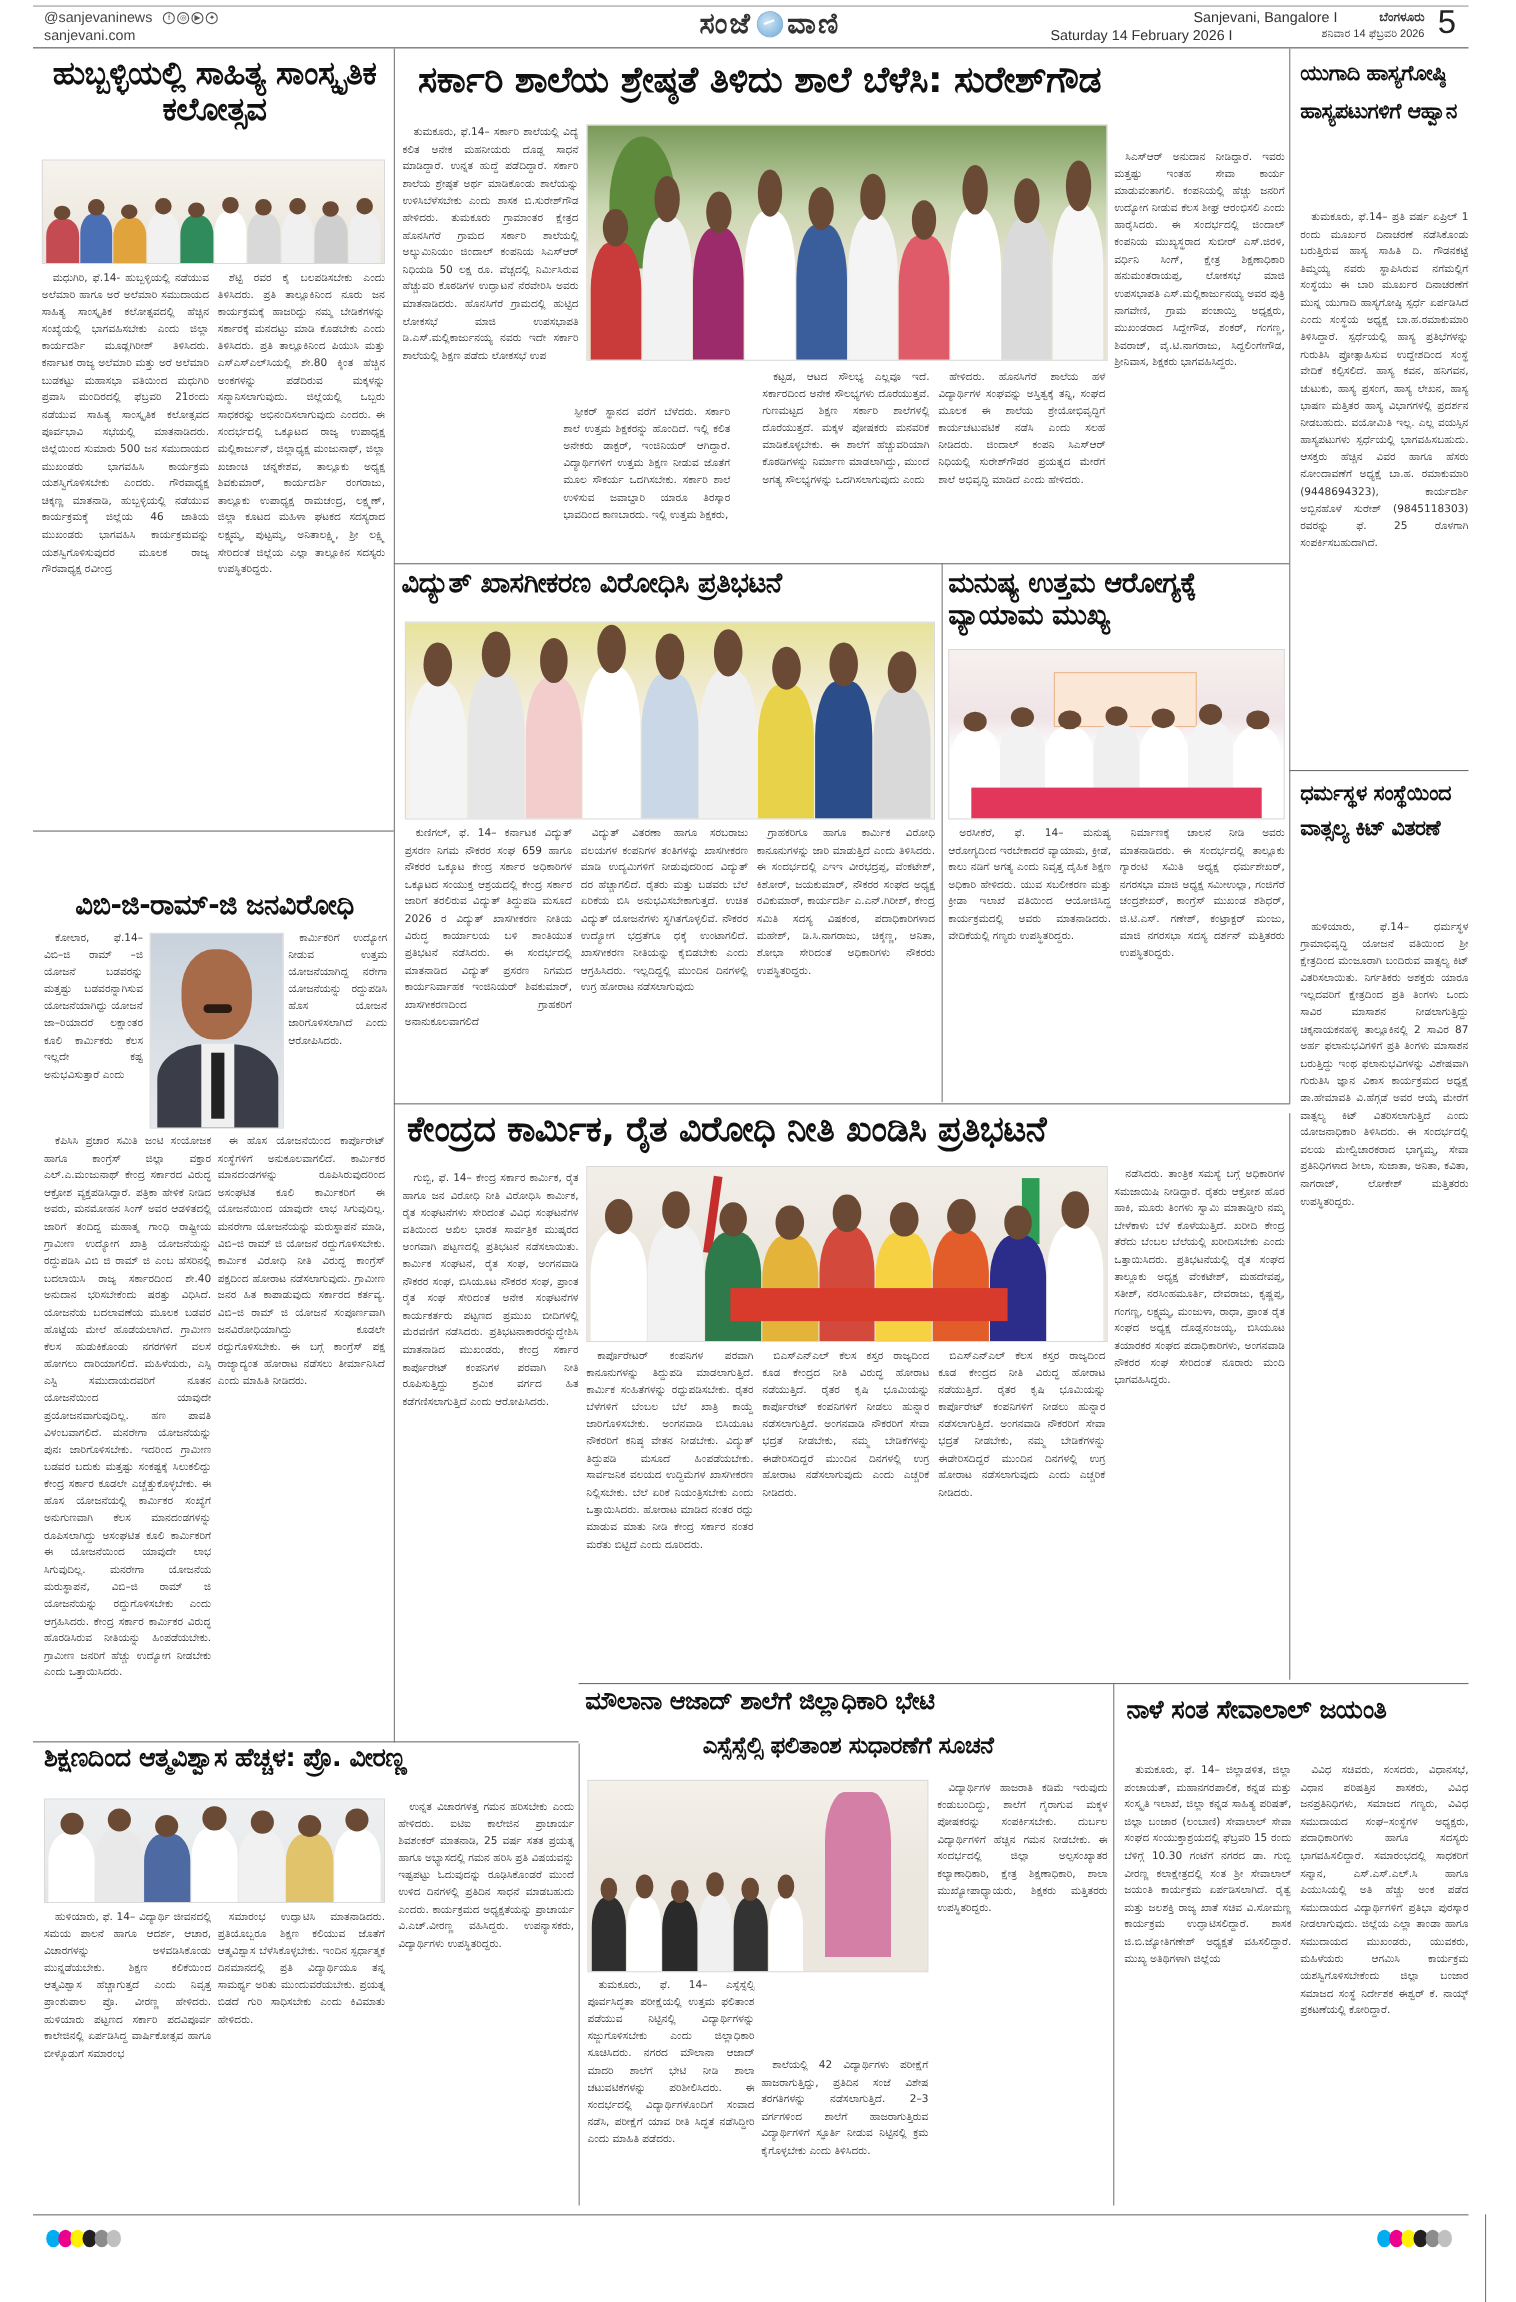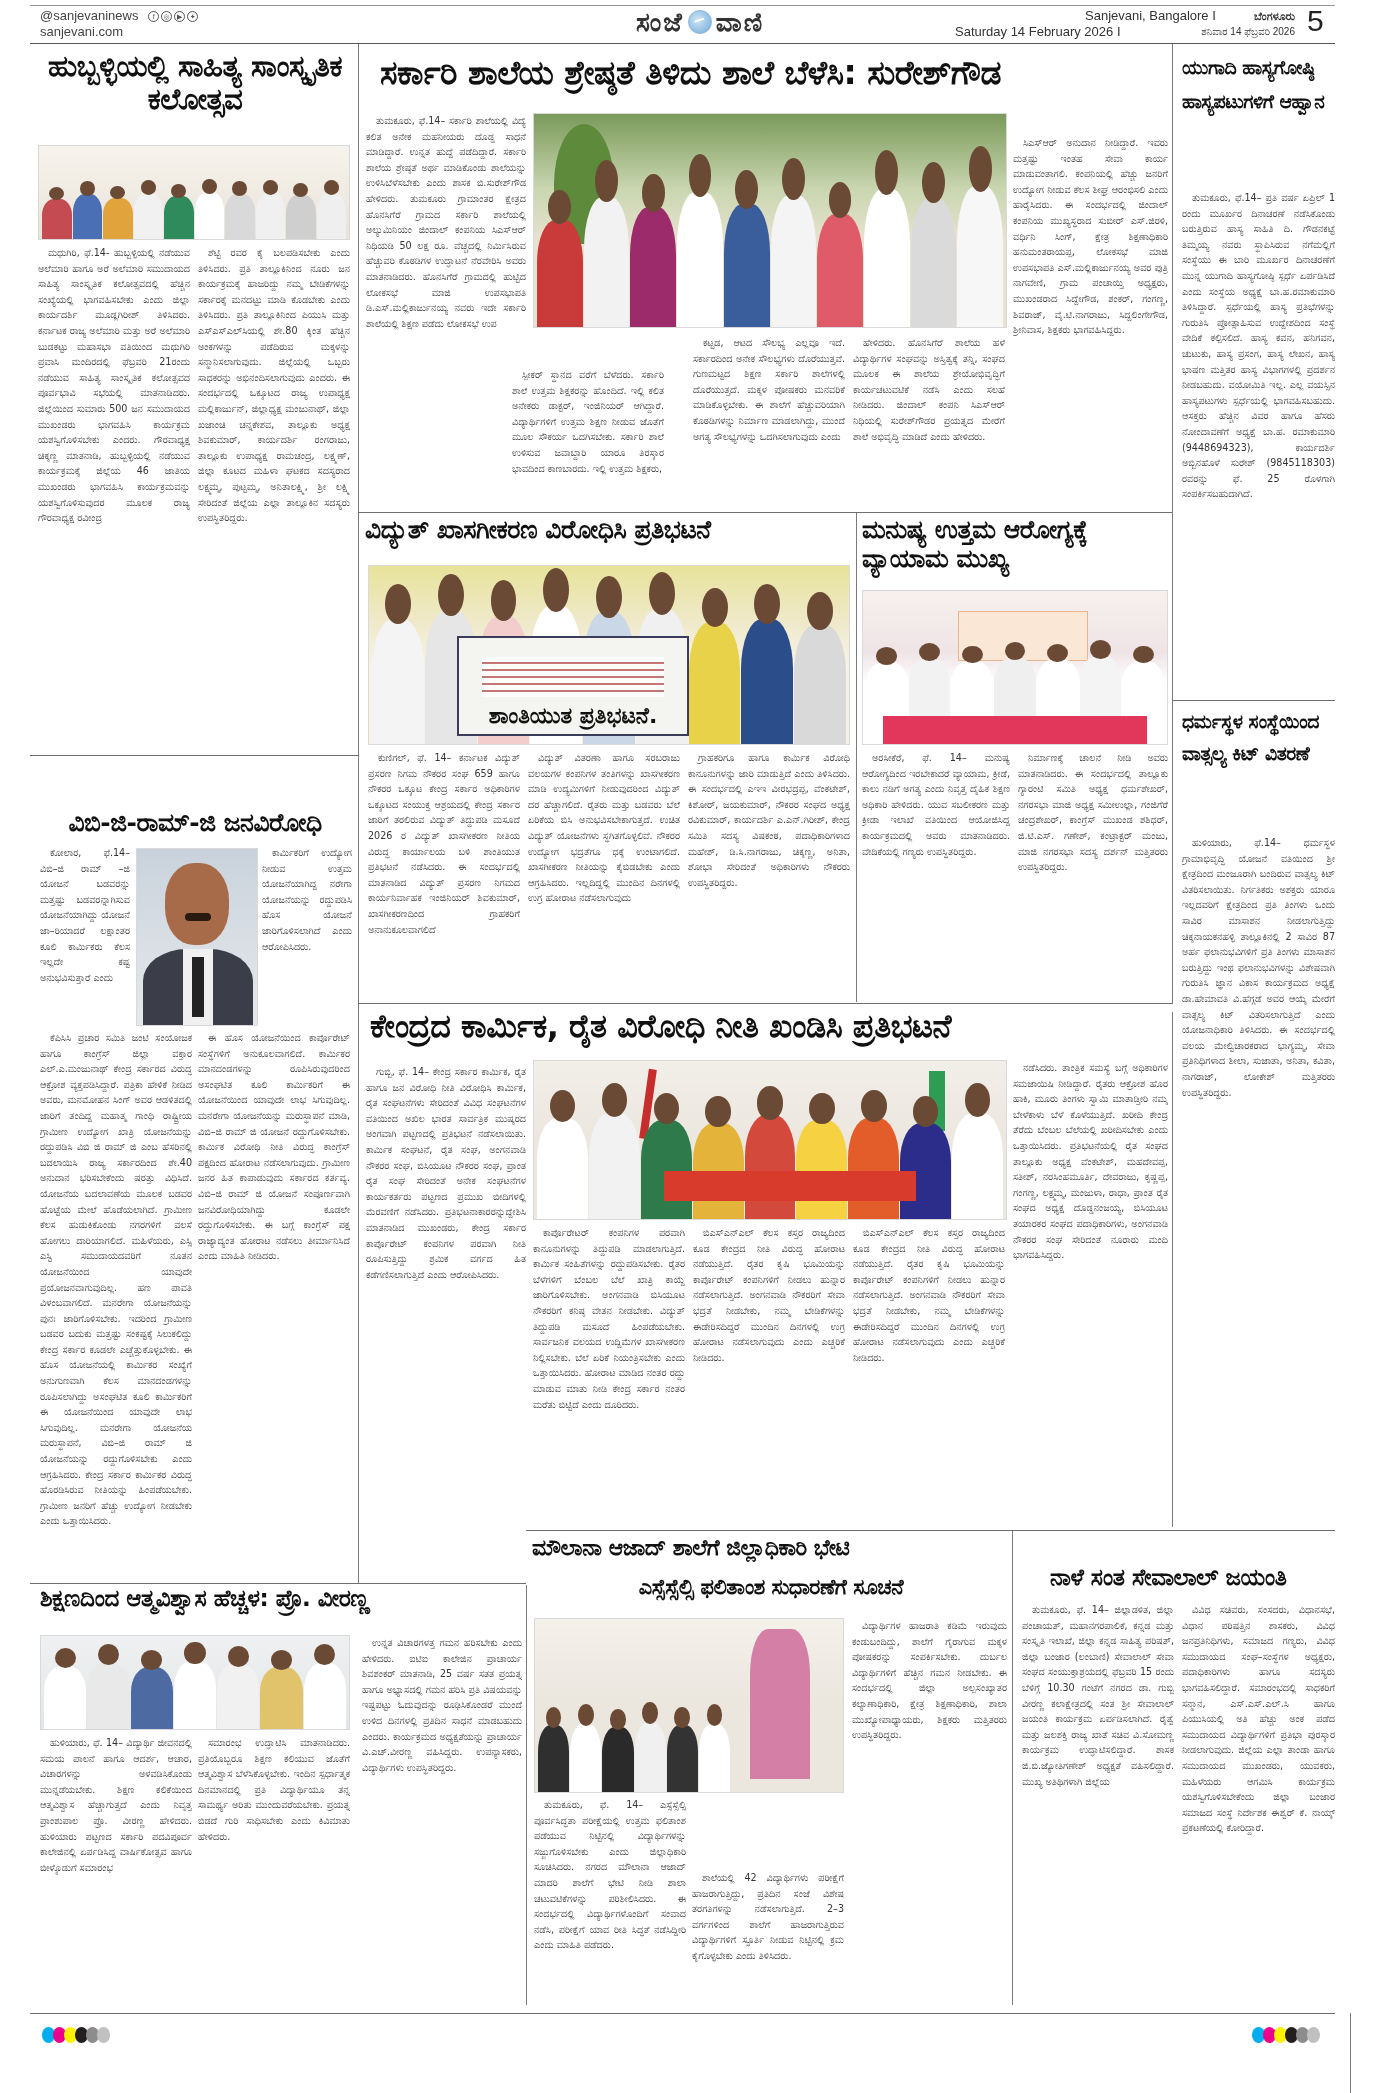--- a/index.html
+++ b/index.html
@@ -168,24 +168,20 @@
     <div class="person" style="background:#f4f4f4; height:80%;"></div>
     <div class="person" style="background:#e6e6e6; height:85%;"></div>
     <div class="person" style="background:#f3cccc; height:82%;"></div>
     <div class="person" style="background:#ffffff; height:88%;"></div>
     <div class="person" style="background:#c9d7e6; height:84%;"></div>
     <div class="person" style="background:#f0f0f0; height:86%;"></div>
     <div class="person" style="background:#e8d24a; height:78%;"></div>
     <div class="person" style="background:#2b4d8a; height:80%;"></div>
     <div class="person" style="background:#d9d9d9; height:76%;"></div>
   </div>
-  <div class="banner" style="left:88px; top:70px; width:232px; height:100px;">
-    <div class="lines"></div>
-    <div class="title">ಶಾಂತಿಯುತ ಪ್ರತಿಭಟನೆ.</div>
-  </div>
 </div>
 
 <div class="abs body" style="left:368px; top:750px; width:152px; height:250px;">
   <p>ಕುಣಿಗಲ್, ಫೆ. 14– ಕರ್ನಾಟಕ ವಿದ್ಯುತ್ ಪ್ರಸರಣ ನಿಗಮ ನೌಕರರ ಸಂಘ 659 ಹಾಗೂ ನೌಕರರ ಒಕ್ಕೂಟ ಕೇಂದ್ರ ಸರ್ಕಾರ ಅಧಿಕಾರಿಗಳ ಒಕ್ಕೂಟದ ಸಂಯುಕ್ತ ಆಶ್ರಯದಲ್ಲಿ ಕೇಂದ್ರ ಸರ್ಕಾರ ಜಾರಿಗೆ ತರಲಿರುವ ವಿದ್ಯುತ್ ತಿದ್ದುಪಡಿ ಮಸೂದೆ 2026 ರ ವಿದ್ಯುತ್ ಖಾಸಗೀಕರಣ ನೀತಿಯ ವಿರುದ್ಧ ಕಾರ್ಯಾಲಯ ಬಳಿ ಶಾಂತಿಯುತ ಪ್ರತಿಭಟನೆ ನಡೆಸಿದರು. ಈ ಸಂದರ್ಭದಲ್ಲಿ ಮಾತನಾಡಿದ ವಿದ್ಯುತ್ ಪ್ರಸರಣ ನಿಗಮದ ಕಾರ್ಯನಿರ್ವಾಹಕ ಇಂಜಿನಿಯರ್ ಶಿವಕುಮಾರ್, ಖಾಸಗೀಕರಣದಿಂದ ಗ್ರಾಹಕರಿಗೆ ಅನಾನುಕೂಲವಾಗಲಿದೆ</p>
 </div>
 <div class="abs body" style="left:528px; top:750px; width:152px; height:250px;">
   <p>ವಿದ್ಯುತ್ ವಿತರಣಾ ಹಾಗೂ ಸರಬರಾಜು ವಲಯಗಳ ಕಂಪನಿಗಳ ತಂತಿಗಳನ್ನು ಖಾಸಗೀಕರಣ ಮಾಡಿ ಉದ್ಯಮಿಗಳಿಗೆ ನೀಡುವುದರಿಂದ ವಿದ್ಯುತ್ ದರ ಹೆಚ್ಚಾಗಲಿದೆ. ರೈತರು ಮತ್ತು ಬಡವರು ಬೆಲೆ ಏರಿಕೆಯ ಬಿಸಿ ಅನುಭವಿಸಬೇಕಾಗುತ್ತದೆ. ಉಚಿತ ವಿದ್ಯುತ್ ಯೋಜನೆಗಳು ಸ್ಥಗಿತಗೊಳ್ಳಲಿವೆ. ನೌಕರರ ಉದ್ಯೋಗ ಭದ್ರತೆಗೂ ಧಕ್ಕೆ ಉಂಟಾಗಲಿದೆ. ಖಾಸಗೀಕರಣ ನೀತಿಯನ್ನು ಕೈಬಿಡಬೇಕು ಎಂದು ಆಗ್ರಹಿಸಿದರು. ಇಲ್ಲದಿದ್ದಲ್ಲಿ ಮುಂದಿನ ದಿನಗಳಲ್ಲಿ ಉಗ್ರ ಹೋರಾಟ ನಡೆಸಲಾಗುವುದು</p>
 </div>
 <div class="abs body" style="left:688px; top:750px; width:162px; height:250px;">
   <p>ಗ್ರಾಹಕರಿಗೂ ಹಾಗೂ ಕಾರ್ಮಿಕ ವಿರೋಧಿ ಕಾನೂನುಗಳನ್ನು ಜಾರಿ ಮಾಡುತ್ತಿದೆ ಎಂದು ತಿಳಿಸಿದರು. ಈ ಸಂದರ್ಭದಲ್ಲಿ ಎಇಇ ವೀರಭದ್ರಪ್ಪ, ವೆಂಕಟೇಶ್, ಕಿಶೋರ್, ಜಯಕುಮಾರ್, ನೌಕರರ ಸಂಘದ ಅಧ್ಯಕ್ಷ ರವಿಕುಮಾರ್, ಕಾರ್ಯದರ್ಶಿ ಎ.ಎನ್.ಗಿರೀಶ್, ಕೇಂದ್ರ ಸಮಿತಿ ಸದಸ್ಯ ವಿಷಕಂಠ, ಪದಾಧಿಕಾರಿಗಳಾದ ಮಹೇಶ್, ಡಿ.ಸಿ.ನಾಗರಾಜು, ಚಿಕ್ಕಣ್ಣ, ಅನಿತಾ, ಶೋಭಾ ಸೇರಿದಂತೆ ಅಧಿಕಾರಿಗಳು ನೌಕರರು ಉಪಸ್ಥಿತರಿದ್ದರು.</p>
@@ -297,21 +293,21 @@
 <div class="abs body" style="left:534px; top:1797px; width:152px; height:205px;">
   <p>ತುಮಕೂರು, ಫೆ. 14– ಎಸ್ಸೆಸ್ಸೆಲ್ಸಿ ಪೂರ್ವಸಿದ್ಧತಾ ಪರೀಕ್ಷೆಯಲ್ಲಿ ಉತ್ತಮ ಫಲಿತಾಂಶ ಪಡೆಯುವ ನಿಟ್ಟಿನಲ್ಲಿ ವಿದ್ಯಾರ್ಥಿಗಳನ್ನು ಸಜ್ಜುಗೊಳಿಸಬೇಕು ಎಂದು ಜಿಲ್ಲಾಧಿಕಾರಿ ಸೂಚಿಸಿದರು. ನಗರದ ಮೌಲಾನಾ ಆಜಾದ್ ಮಾದರಿ ಶಾಲೆಗೆ ಭೇಟಿ ನೀಡಿ ಶಾಲಾ ಚಟುವಟಿಕೆಗಳನ್ನು ಪರಿಶೀಲಿಸಿದರು. ಈ ಸಂದರ್ಭದಲ್ಲಿ ವಿದ್ಯಾರ್ಥಿಗಳೊಂದಿಗೆ ಸಂವಾದ ನಡೆಸಿ, ಪರೀಕ್ಷೆಗೆ ಯಾವ ರೀತಿ ಸಿದ್ಧತೆ ನಡೆಸಿದ್ದೀರಿ ಎಂದು ಮಾಹಿತಿ ಪಡೆದರು.</p>
 </div>
 <div class="abs body" style="left:692px; top:1870px; width:152px; height:205px;">
   <p>ಶಾಲೆಯಲ್ಲಿ 42 ವಿದ್ಯಾರ್ಥಿಗಳು ಪರೀಕ್ಷೆಗೆ ಹಾಜರಾಗುತ್ತಿದ್ದು, ಪ್ರತಿದಿನ ಸಂಜೆ ವಿಶೇಷ ತರಗತಿಗಳನ್ನು ನಡೆಸಲಾಗುತ್ತಿದೆ. 2–3 ವರ್ಗಗಳಿಂದ ಶಾಲೆಗೆ ಹಾಜರಾಗುತ್ತಿರುವ ವಿದ್ಯಾರ್ಥಿಗಳಿಗೆ ಸ್ಫೂರ್ತಿ ನೀಡುವ ನಿಟ್ಟಿನಲ್ಲಿ ಕ್ರಮ ಕೈಗೊಳ್ಳಬೇಕು ಎಂದು ತಿಳಿಸಿದರು.</p>
 </div>
 <div class="abs body" style="left:852px; top:1618px; width:155px; height:385px;">
   <p>ವಿದ್ಯಾರ್ಥಿಗಳ ಹಾಜರಾತಿ ಕಡಿಮೆ ಇರುವುದು ಕಂಡುಬಂದಿದ್ದು, ಶಾಲೆಗೆ ಗೈರಾಗುವ ಮಕ್ಕಳ ಪೋಷಕರನ್ನು ಸಂಪರ್ಕಿಸಬೇಕು. ದುರ್ಬಲ ವಿದ್ಯಾರ್ಥಿಗಳಿಗೆ ಹೆಚ್ಚಿನ ಗಮನ ನೀಡಬೇಕು. ಈ ಸಂದರ್ಭದಲ್ಲಿ ಜಿಲ್ಲಾ ಅಲ್ಪಸಂಖ್ಯಾತರ ಕಲ್ಯಾಣಾಧಿಕಾರಿ, ಕ್ಷೇತ್ರ ಶಿಕ್ಷಣಾಧಿಕಾರಿ, ಶಾಲಾ ಮುಖ್ಯೋಪಾಧ್ಯಾಯರು, ಶಿಕ್ಷಕರು ಮತ್ತಿತರರು ಉಪಸ್ಥಿತರಿದ್ದರು.</p>
 </div>
 
-<div class="abs hl" style="left:1050px; top:1535px; width:300px; font-size:23px; line-height:40px;margin-top:22px;">ನಾಳೆ ಸಂತ ಸೇವಾಲಾಲ್ ಜಯಂತಿ</div>
+<div class="abs hl" style="left:1024px; top:1535px; width:300px; font-size:23px; line-height:40px;">ನಾಳೆ ಸಂತ ಸೇವಾಲಾಲ್ ಜಯಂತಿ</div>
 <div class="abs body" style="left:1022px; top:1602px; width:152px; height:400px;">
   <p>ತುಮಕೂರು, ಫೆ. 14– ಜಿಲ್ಲಾಡಳಿತ, ಜಿಲ್ಲಾ ಪಂಚಾಯತ್, ಮಹಾನಗರಪಾಲಿಕೆ, ಕನ್ನಡ ಮತ್ತು ಸಂಸ್ಕೃತಿ ಇಲಾಖೆ, ಜಿಲ್ಲಾ ಕನ್ನಡ ಸಾಹಿತ್ಯ ಪರಿಷತ್, ಜಿಲ್ಲಾ ಬಂಜಾರ (ಲಂಬಾಣಿ) ಸೇವಾಲಾಲ್ ಸೇವಾ ಸಂಘದ ಸಂಯುಕ್ತಾಶ್ರಯದಲ್ಲಿ ಫೆಬ್ರವರಿ 15 ರಂದು ಬೆಳಿಗ್ಗೆ 10.30 ಗಂಟೆಗೆ ನಗರದ ಡಾ. ಗುಬ್ಬಿ ವೀರಣ್ಣ ಕಲಾಕ್ಷೇತ್ರದಲ್ಲಿ ಸಂತ ಶ್ರೀ ಸೇವಾಲಾಲ್ ಜಯಂತಿ ಕಾರ್ಯಕ್ರಮ ಏರ್ಪಡಿಸಲಾಗಿದೆ. ರೈತ್ವೆ ಮತ್ತು ಜಲಶಕ್ತಿ ರಾಜ್ಯ ಖಾತೆ ಸಚಿವ ವಿ.ಸೋಮಣ್ಣ ಕಾರ್ಯಕ್ರಮ ಉದ್ಘಾಟಿಸಲಿದ್ದಾರೆ. ಶಾಸಕ ಜಿ.ಬಿ.ಜ್ಯೋತಿಗಣೇಶ್ ಅಧ್ಯಕ್ಷತೆ ವಹಿಸಲಿದ್ದಾರೆ. ಮುಖ್ಯ ಅತಿಥಿಗಳಾಗಿ ಜಿಲ್ಲೆಯ</p>
 </div>
 <div class="abs body" style="left:1182px; top:1602px; width:153px; height:400px;">
   <p>ವಿವಿಧ ಸಚಿವರು, ಸಂಸದರು, ವಿಧಾನಸಭೆ, ವಿಧಾನ ಪರಿಷತ್ತಿನ ಶಾಸಕರು, ವಿವಿಧ ಜನಪ್ರತಿನಿಧಿಗಳು, ಸಮಾಜದ ಗಣ್ಯರು, ವಿವಿಧ ಸಮುದಾಯದ ಸಂಘ–ಸಂಸ್ಥೆಗಳ ಅಧ್ಯಕ್ಷರು, ಪದಾಧಿಕಾರಿಗಳು ಹಾಗೂ ಸದಸ್ಯರು ಭಾಗವಹಿಸಲಿದ್ದಾರೆ. ಸಮಾರಂಭದಲ್ಲಿ ಸಾಧಕರಿಗೆ ಸನ್ಮಾನ, ಎಸ್.ಎಸ್.ಎಲ್.ಸಿ ಹಾಗೂ ಪಿಯುಸಿಯಲ್ಲಿ ಅತಿ ಹೆಚ್ಚು ಅಂಕ ಪಡೆದ ಸಮುದಾಯದ ವಿದ್ಯಾರ್ಥಿಗಳಿಗೆ ಪ್ರತಿಭಾ ಪುರಸ್ಕಾರ ನೀಡಲಾಗುವುದು. ಜಿಲ್ಲೆಯ ಎಲ್ಲಾ ತಾಂಡಾ ಹಾಗೂ ಸಮುದಾಯದ ಮುಖಂಡರು, ಯುವಕರು, ಮಹಿಳೆಯರು ಆಗಮಿಸಿ ಕಾರ್ಯಕ್ರಮ ಯಶಸ್ವಿಗೊಳಿಸಬೇಕೆಂದು ಜಿಲ್ಲಾ ಬಂಜಾರ ಸಮಾಜದ ಸಂಸ್ಥೆ ನಿರ್ದೇಶಕ ಈಶ್ವರ್ ಕೆ. ನಾಯ್ಕ್ ಪ್ರಕಟಣೆಯಲ್ಲಿ ಕೋರಿದ್ದಾರೆ.</p>
 </div>
 
 <div class="rule-h" style="left:30px; top:1583px; width:496px; height:1px;"></div>
 
 <div class="abs hl" style="left:40px; top:1585px; width:484px; font-size:23px; white-space:nowrap;">ಶಿಕ್ಷಣದಿಂದ ಆತ್ಮವಿಶ್ವಾಸ ಹೆಚ್ಚಳ: ಪ್ರೊ. ವೀರಣ್ಣ</div>

